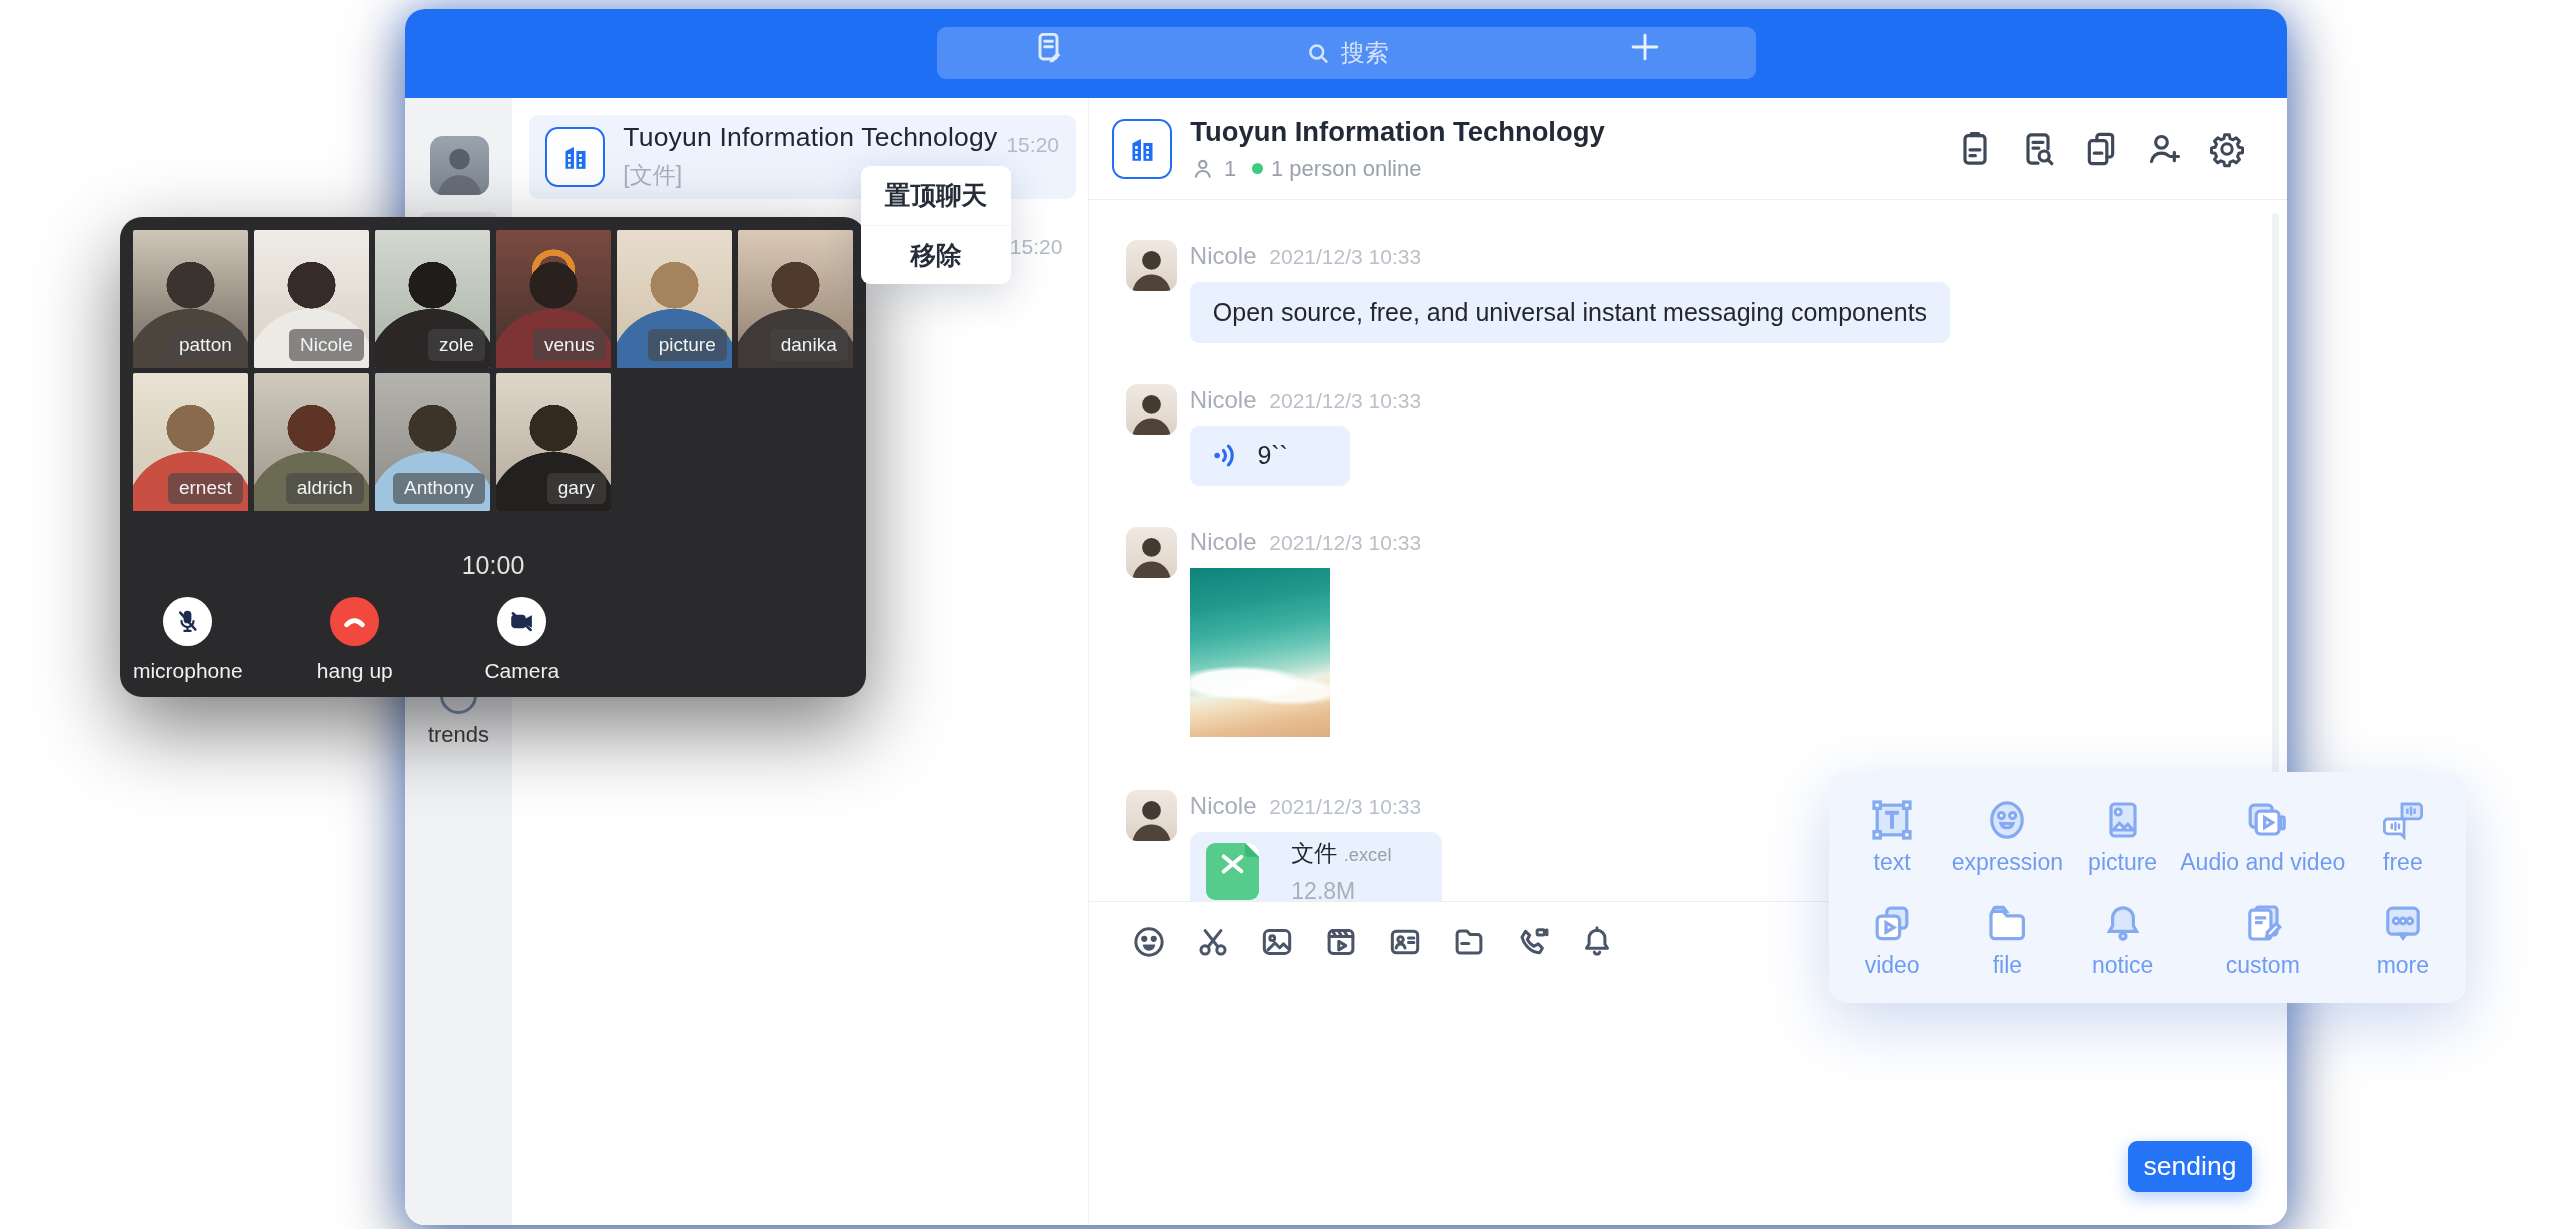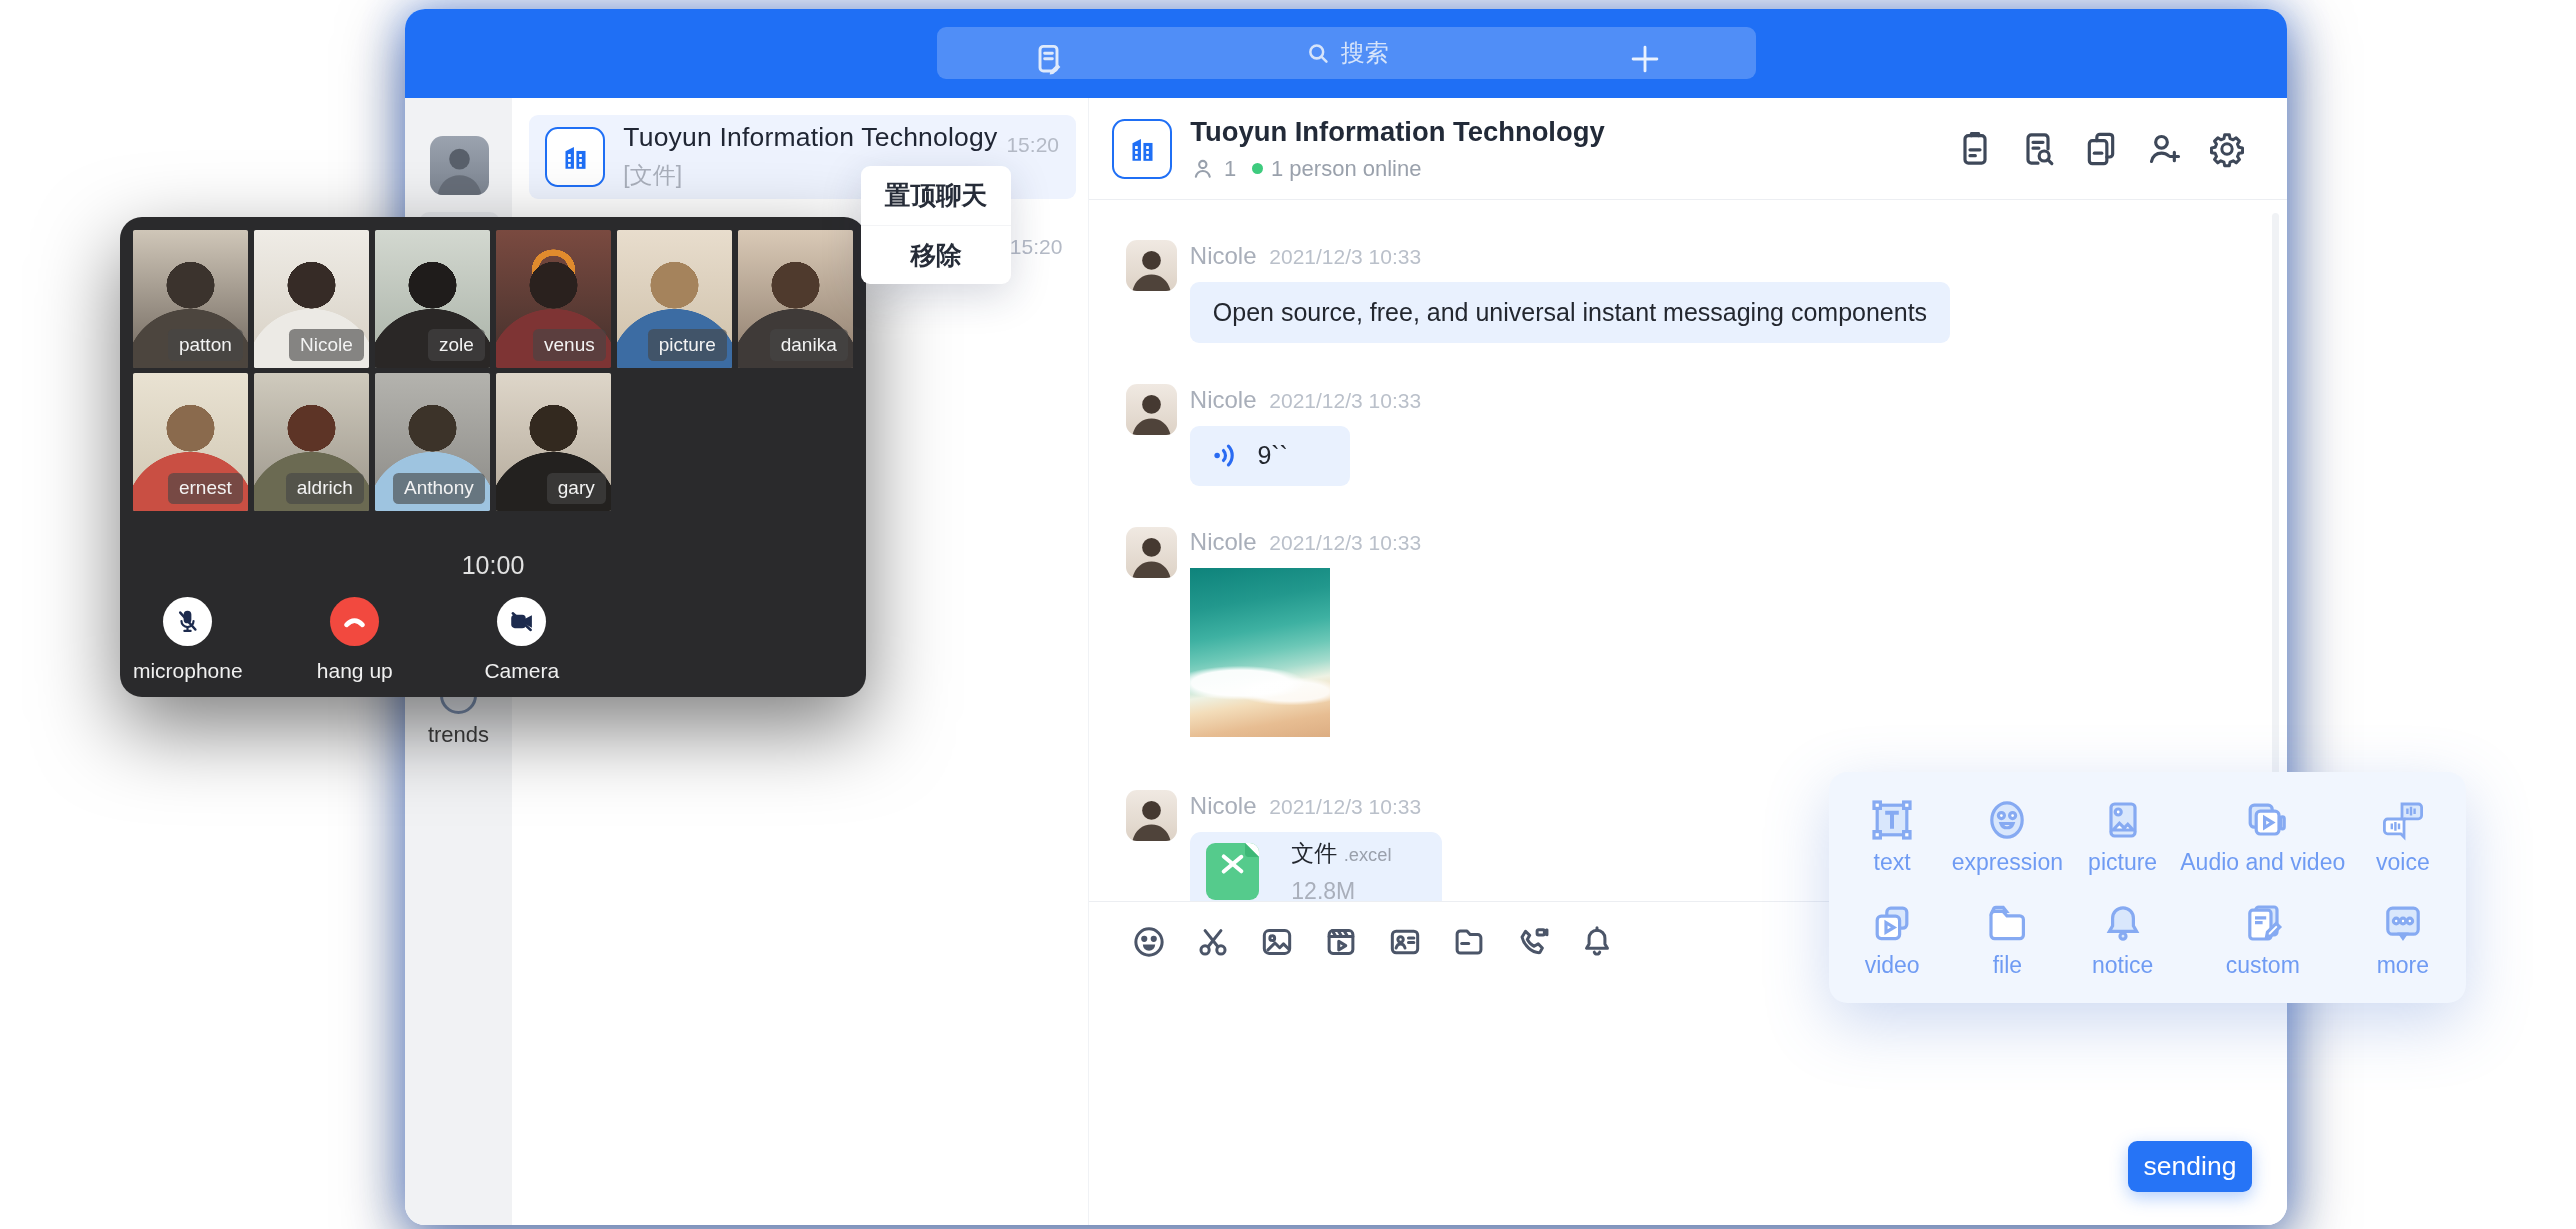--- a/index.html
+++ b/index.html
@@ -4,21 +4,21 @@
 <style>
   html,body{margin:0;padding:0;background:#fff;}
   *{box-sizing:border-box;font-family:"Liberation Sans","DejaVu Sans",sans-serif;}
   #stage{position:relative;width:2576px;height:1229px;background:#ffffff;overflow:hidden;}
 
   
   .window{position:absolute;left:405px;top:9.1px;width:1882px;height:1216px;border-radius:20px;
     background:#fff;box-shadow:0 0 42px rgba(30,100,240,.45),0 18.3px 64px rgba(10,22,56,.55);}
   .topbar{position:relative;height:89px;background:#1F6FF5;border-radius:20px 20px 0 0;}
   .searchbox{position:absolute;left:532px;top:18.3px;width:819px;height:52px;border-radius:9.1px;
-    background:rgba(255,255,255,.22);display:flex;align-items:flex-end;justify-content:space-between;padding:0 91px;}
+    background:rgba(255,255,255,.22);display:flex;align-items:flex-start;justify-content:space-between;padding:0 91px;}
   .search-center{position:absolute;left:50%;top:50%;transform:translate(-50%,-50%);display:flex;align-items:center;gap:9.1px;
     color:#D6E4FA;font-size:24px;}
   .body{display:flex;height:1127px;}
 
   
   .rail{width:107px;background:#F1F2F4;border-radius:0 0 0 20px;position:relative;}
   .rail-avatar{position:absolute;left:25px;top:38px;width:59px;height:59px;border-radius:12.8px;overflow:hidden;
     background:linear-gradient(180deg,#9ba3af,#7d8591);}
   .rail-pill{position:absolute;left:13.7px;top:114px;width:81px;height:40px;border-radius:11px;background:#E4E6EA;}
   .trends{position:absolute;left:0;top:579px;width:107px;text-align:center;color:#404040;}
@@ -513,21 +513,21 @@
       </svg>
       <span class="plabel">Audio and video</span>
     </div>
     <div class="pitem">
       <svg width="48" height="48" viewBox="0 0 24 24" fill="none" stroke="#86AAF2" stroke-width="1.4">
         <path d="M11.5 4h8.2a1.6 1.6 0 0 1 1.6 1.6v4.2a1.6 1.6 0 0 1-1.6 1.6h-6.6l-1.6 1.6z" fill="#D9E7FC"></path>
         <path d="M14.2 6.2v2.8M16 5.4v4.4M17.8 6.2v2.8" stroke-width="1.2"></path>
         <path d="M12.5 11.5H4.3a1.6 1.6 0 0 0-1.6 1.6v4.2a1.6 1.6 0 0 0 1.6 1.6h6.6l1.6 1.6z" fill="#fff"></path>
         <path d="M6.4 13.8v2.8M8.2 13v4.4M10 13.8v2.8" stroke-width="1.2"></path>
       </svg>
-      <span class="plabel">voice</span>
+      <span class="plabel">free</span>
     </div>
     <div class="pitem">
       <svg width="48" height="48" viewBox="0 0 24 24" fill="none" stroke="#86AAF2" stroke-width="1.6">
         <rect x="9.4" y="4.6" width="10" height="10" rx="2" fill="#D9E7FC"></rect>
         <rect x="4.6" y="8.6" width="11.2" height="11.2" rx="2" fill="#fff"></rect>
         <path d="M9 11.8l4 2.4-4 2.4z"></path>
       </svg>
       <span class="plabel">video</span>
     </div>
     <div class="pitem">

